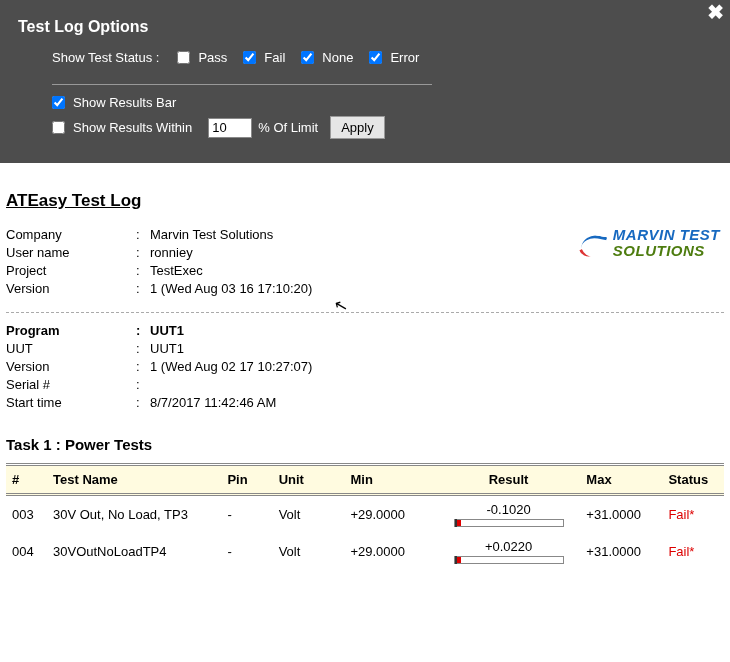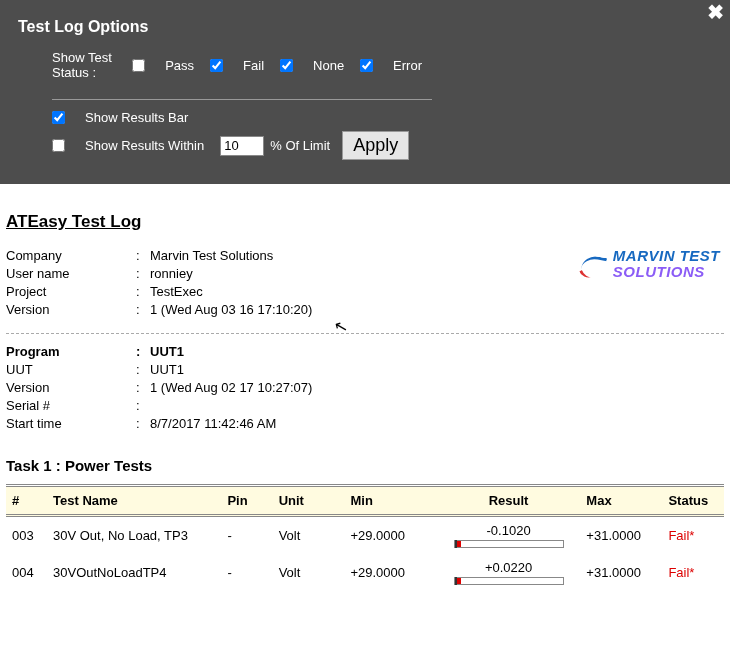--- a/index.html
+++ b/index.html
@@ -37,36 +37,36 @@
     display: flex;
     align-items: center;
     gap: 6px;
   }
   .statusrow {
     border-bottom: 1px solid #999;
     padding-bottom: 19px;
     margin-bottom: 10px;
     width: 380px;
   }
-  .cb-group { display: inline-flex; align-items: center; gap: 20px; margin-right: 10px; }
+  .cb-group { display: inline-flex; align-items: center; gap: 8px; margin-right: 10px; }
   .cb-group input { margin:0; }
   .within-input {
     width: 44px;
     height: 20px;
     border: 1px solid #888;
     background: #fff;
     color: #000;
     padding: 1px 3px;
     font-size: 13px;
   }
   .apply-btn {
     background: #e6e6e6;
     border: 1px solid #999;
     padding: 3px 10px;
-    font-size: 18px;
+    font-size: 13px;
     cursor: pointer;
     margin-left: 6px;
   }
   .content { padding: 10px 6px 20px 6px; }
   h2.page-title {
     font-size: 17px;
     font-weight: bold;
     margin: 18px 0 16px 0;
     text-decoration: underline;
   }
@@ -83,21 +83,21 @@
   .bold { font-weight: bold; }
   .logo {
     position: absolute;
     right: 4px;
     top: 0;
     text-align: left;
   }
   .logo-top { display:flex; align-items:flex-end; gap:7px; }
   .logo-text { font-weight:bold; font-size:15px; font-style:italic; letter-spacing:0.5px; line-height:1.05; }
   .mt { color:#1769c0; }
-  .sol { color:#8b5cf6; }
+  .sol { color:#4d7c0f; }
   .swoosh { width:26px; height:24px; position:relative; }
   .swoosh::before {
     content:""; position:absolute; left:0; top:10px; width:24px; height:10px;
     border:3px solid #d33; border-top:none; border-right:none; border-bottom:none;
     border-radius: 0 0 0 20px; transform: rotate(-20deg);
   }
   .swoosh::after {
     content:""; position:absolute; left:2px; top:0; width:24px; height:12px;
     border:3px solid #1769c0; border-left:none; border-bottom:none; border-right:none;
     border-radius: 20px 0 0 0; transform: rotate(10deg);

